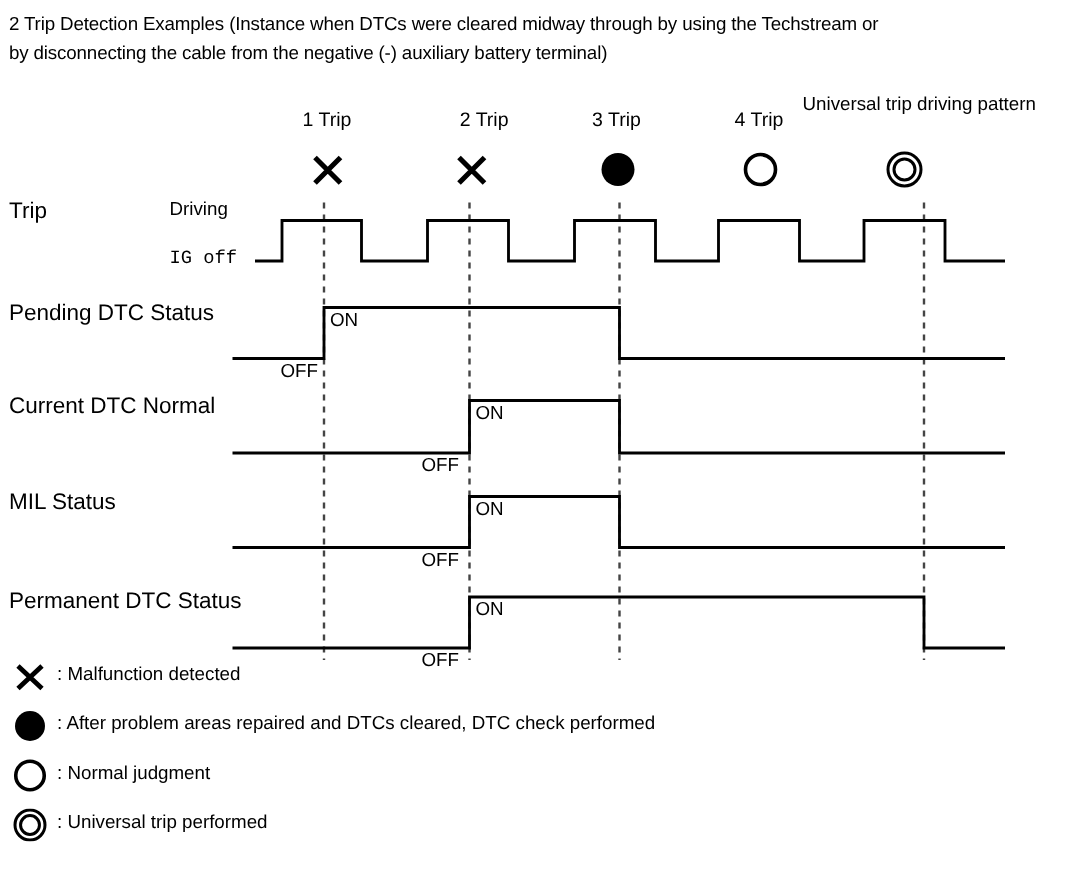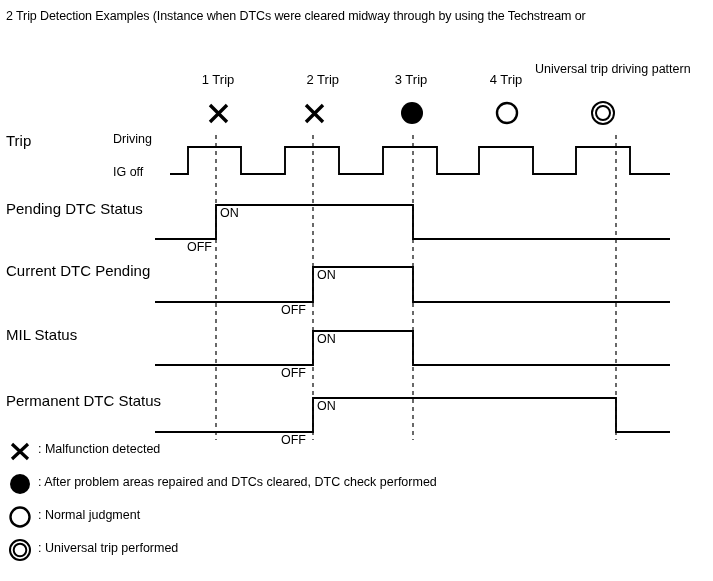--- a/index.html
+++ b/index.html
@@ -102,20 +102,21 @@
     white-space: nowrap;
   }
 </style>
 </head>
 <body>
 
 <div id="page-frame">
 
   <div class="title-block">
     <span class="title-line">2 Trip Detection Examples (Instance when DTCs were cleared midway through by using the Techstream or</span>
+    <span class="title-line">by disconnecting the cable from the negative (-) auxiliary battery terminal)</span>
   </div>
 
   <div class="trip-head" style="left:193px; top:72px; width:50px;">
     <span>1 Trip</span>
   </div>
   <div class="trip-head" style="left:289px; top:72px; width:50px;text-align:right;">
     <span>2 Trip</span>
   </div>
   <div class="trip-head" style="left:386px; top:72px; width:50px;">
     <span>3 Trip</span>
@@ -148,36 +149,36 @@
     <circle cx="13" cy="13" r="11" fill="none" stroke="#000" stroke-width="2"></circle>
     <circle cx="13" cy="13" r="7" fill="none" stroke="#000" stroke-width="2"></circle>
   </svg>
 
   <div class="row-label" style="top:132px;">
     <span>Trip</span>
   </div>
   <div class="level-label" style="left:113px; top:132px;">
     <span>Driving</span>
   </div>
-  <div class="level-label" style="left:113px; top:165px;">
+  <div class="level-label" style="left:113px; top:165px;font-family:Liberation Mono, monospace;">
     <span>IG off</span>
   </div>
 
   <div class="row-label" style="top:200px;">
     <span>Pending DTC Status</span>
   </div>
   <div class="onoff" style="left:220px; top:206px;">
     <span>ON</span>
   </div>
   <div class="onoff" style="left:187px; top:240px;">
     <span>OFF</span>
   </div>
 
   <div class="row-label" style="top:262px;">
-    <span>Current DTC Pending</span>
+    <span>Current DTC Normal</span>
   </div>
   <div class="onoff" style="left:317px; top:268px;">
     <span>ON</span>
   </div>
   <div class="onoff" style="left:281px; top:303px;">
     <span>OFF</span>
   </div>
 
   <div class="row-label" style="top:326px;">
     <span>MIL Status</span>

